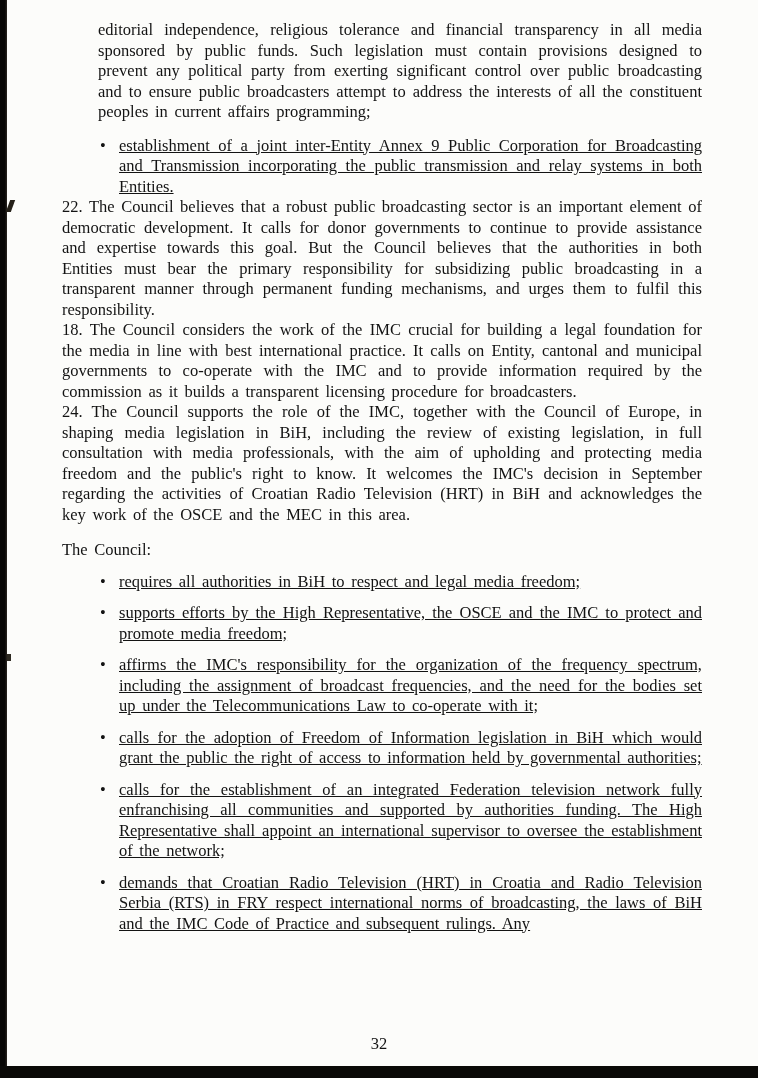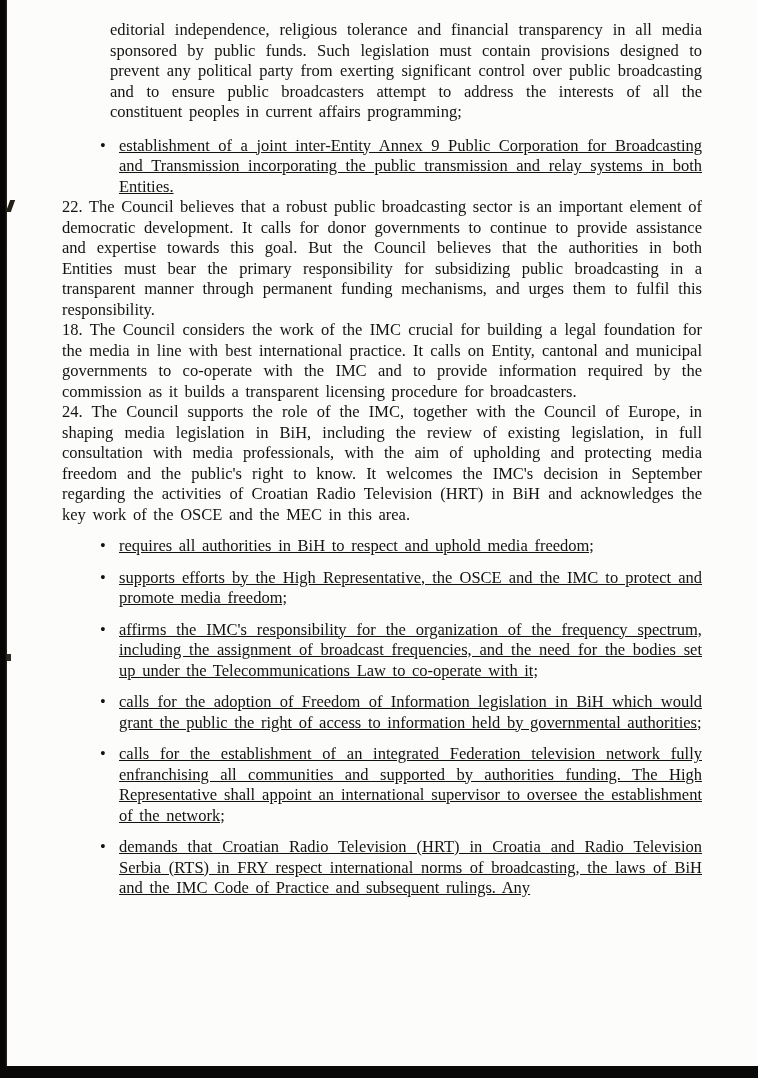--- a/index.html
+++ b/index.html
@@ -41,21 +41,21 @@
   }
   .content {
     position: absolute;
     left: 62px; top: 20px;
     width: 640px;
     font-size: 16.5px;
     line-height: 20.5px;
     text-align: justify;
     word-spacing: 2.5px;
   }
-  .continuation { margin-left: 48px; }
+  .continuation { margin-left: 36px; }
   .bullet-item {
     display: flex;
     margin-left: 38px;
     margin-top: 13px;
   }
   .bullet-item .marker {
     flex: 0 0 19px;
     text-align: left;
   }
   .bullet-item .btext {
@@ -94,26 +94,27 @@
       <span class="marker">•</span>
       <span class="btext">establishment of a joint inter-Entity Annex 9 Public Corporation for Broadcasting and Transmission incorporating the public transmission and relay systems in both Entities.</span>
     </div>
 
     <p class="para"><span>22.</span> <span>The Council believes that a robust public broadcasting sector is an important element of democratic development. It calls for donor governments to continue to provide assistance and expertise towards this goal. But the Council believes that the authorities in both Entities must bear the primary responsibility for subsidizing public broadcasting in a transparent manner through permanent funding mechanisms, and urges them to fulfil this responsibility.</span></p>
 
     <p class="para"><span>18.</span> <span>The Council considers the work of the IMC crucial for building a legal foundation for the media in line with best international practice. It calls on Entity, cantonal and municipal governments to co-operate with the IMC and to provide information required by the commission as it builds a transparent licensing procedure for broadcasters.</span></p>
 
     <p class="para"><span>24.</span> <span>The Council supports the role of the IMC, together with the Council of Europe, in shaping media legislation in BiH, including the review of existing legislation, in full consultation with media professionals, with the aim of upholding and protecting media freedom and the public's right to know. It welcomes the IMC's decision in September regarding the activities of Croatian Radio Television (HRT) in BiH and acknowledges the key work of the OSCE and the MEC in this area.</span></p>
 
+    <p class="para council-heading">The Council:</p>
 
     <div class="council-list">
 
       <div class="bullet-item">
         <span class="marker">•</span>
-        <span class="btext">requires all authorities in BiH to respect and uphold media freedom;</span>
+        <span class="btext">requires all authorities in BiH to respect and legal media freedom;</span>
       </div>
 
       <div class="bullet-item">
         <span class="marker">•</span>
         <span class="btext">supports efforts by the High Representative, the OSCE and the IMC to protect and promote media freedom;</span>
       </div>
 
       <div class="bullet-item">
         <span class="marker">•</span>
         <span class="btext">affirms the IMC's responsibility for the organization of the frequency spectrum, including the assignment of broadcast frequencies, and the need for the bodies set up under the Telecommunications Law to co-operate with it;</span>
@@ -131,14 +132,15 @@
 
       <div class="bullet-item">
         <span class="marker">•</span>
         <span class="btext">demands that Croatian Radio Television (HRT) in Croatia and Radio Television Serbia (RTS) in FRY respect international norms of broadcasting, the laws of BiH and the IMC Code of Practice and subsequent rulings. Any</span>
       </div>
 
     </div>
 
   </div>
 
+  <div class="page-number">32</div>
 
 </div>
 
 </body></html>

